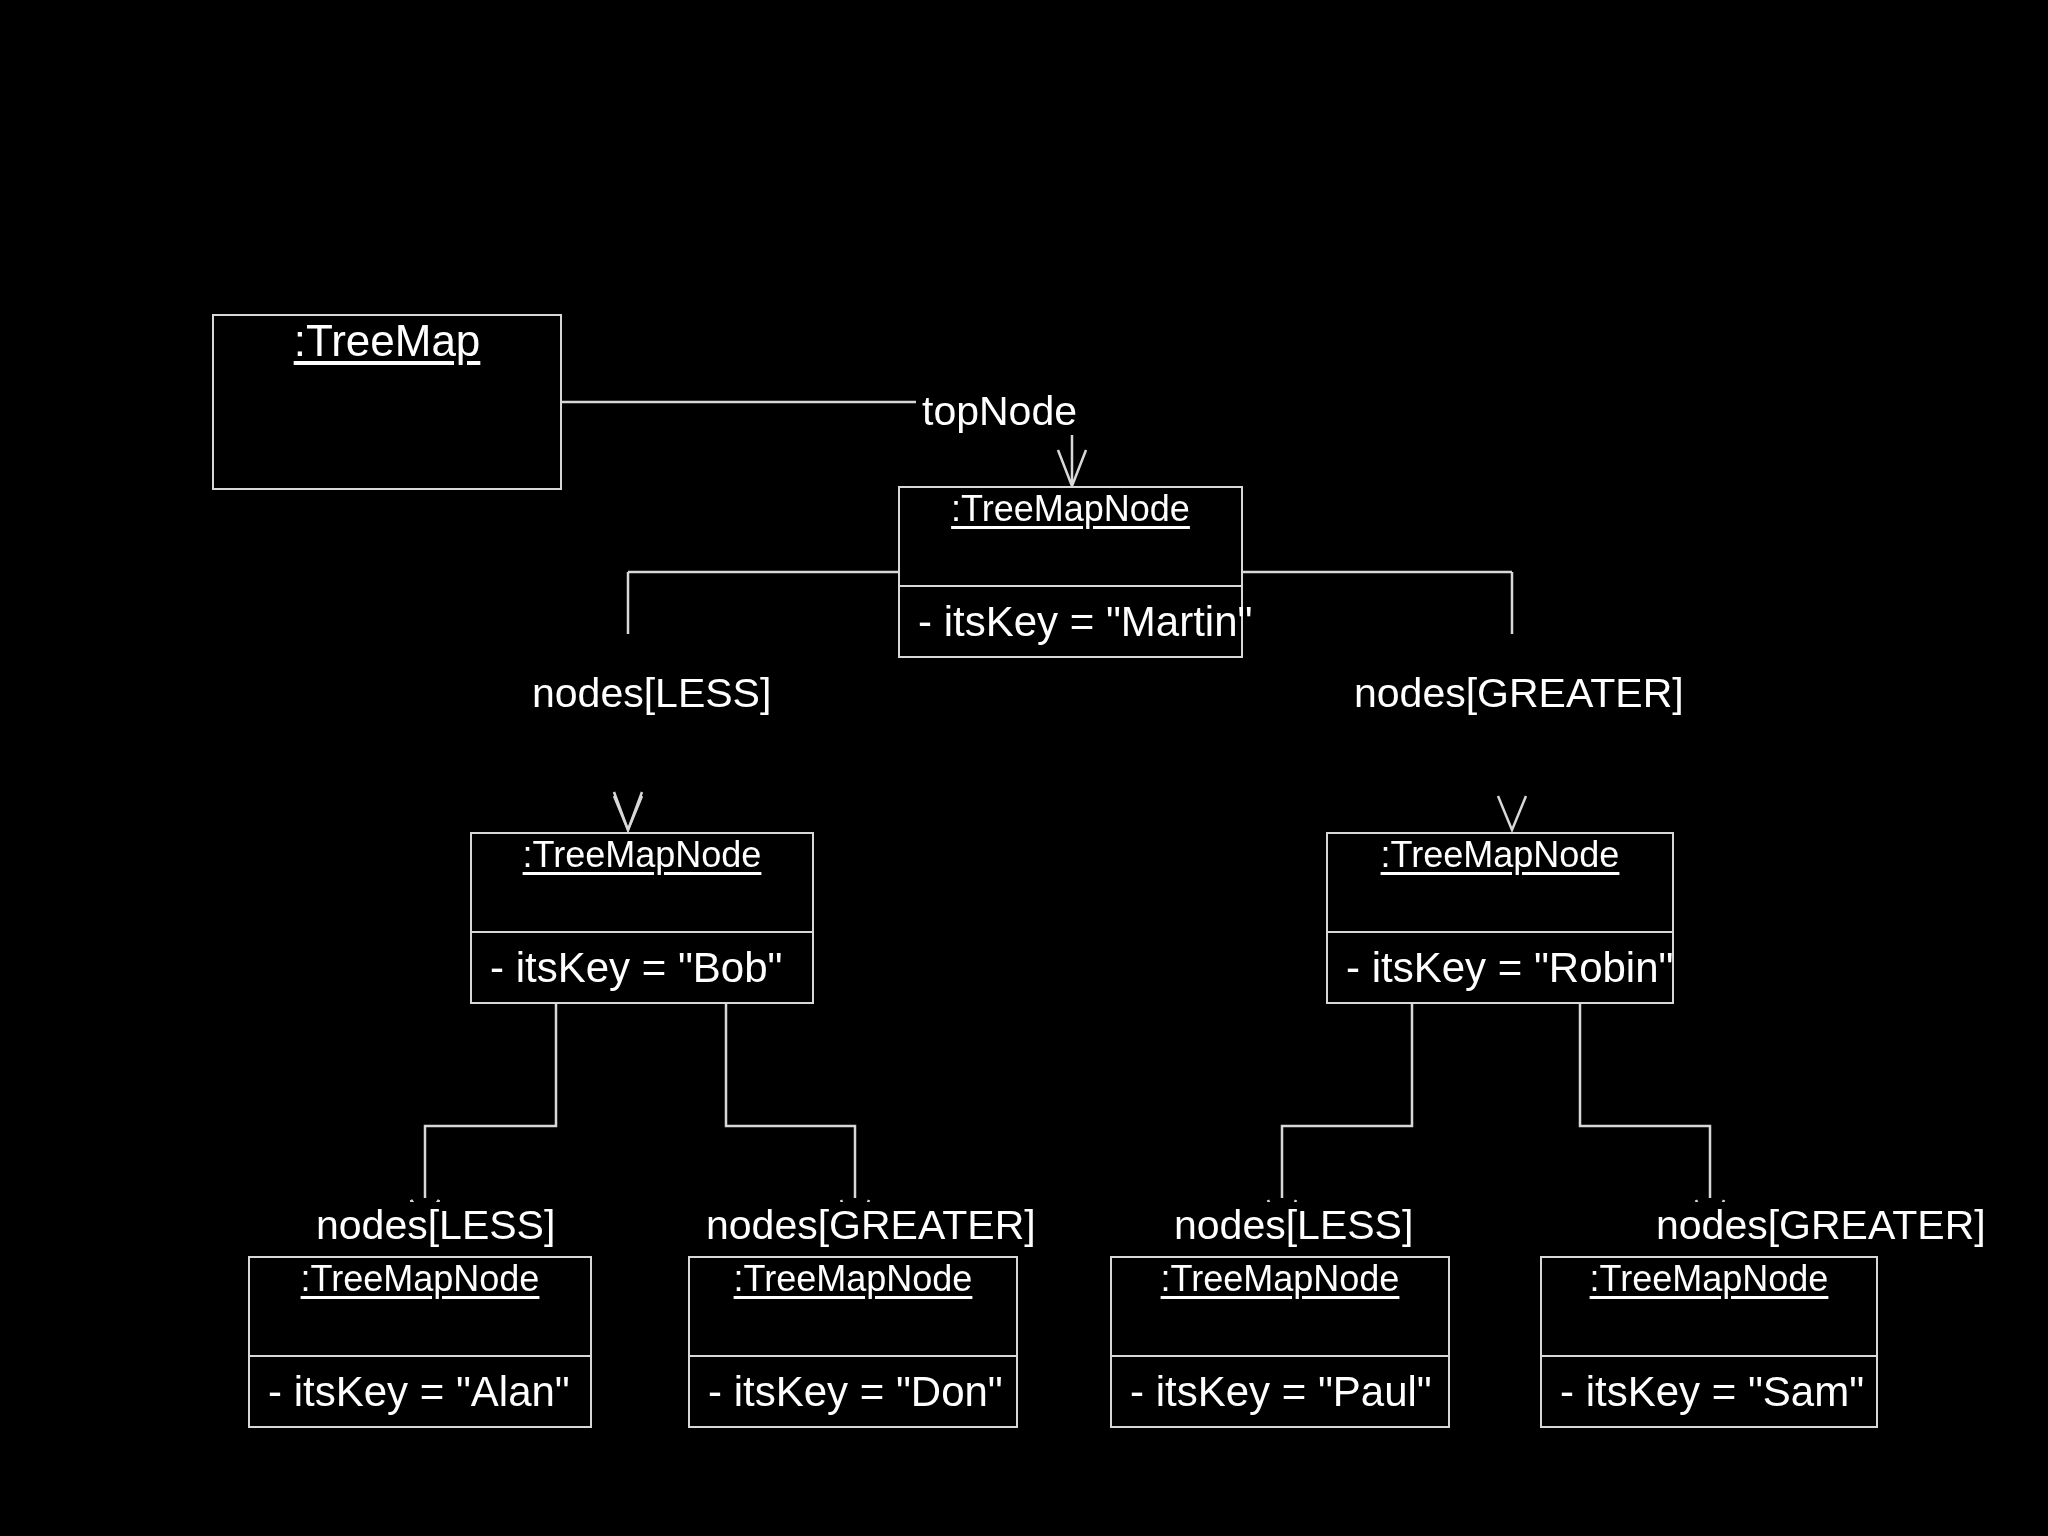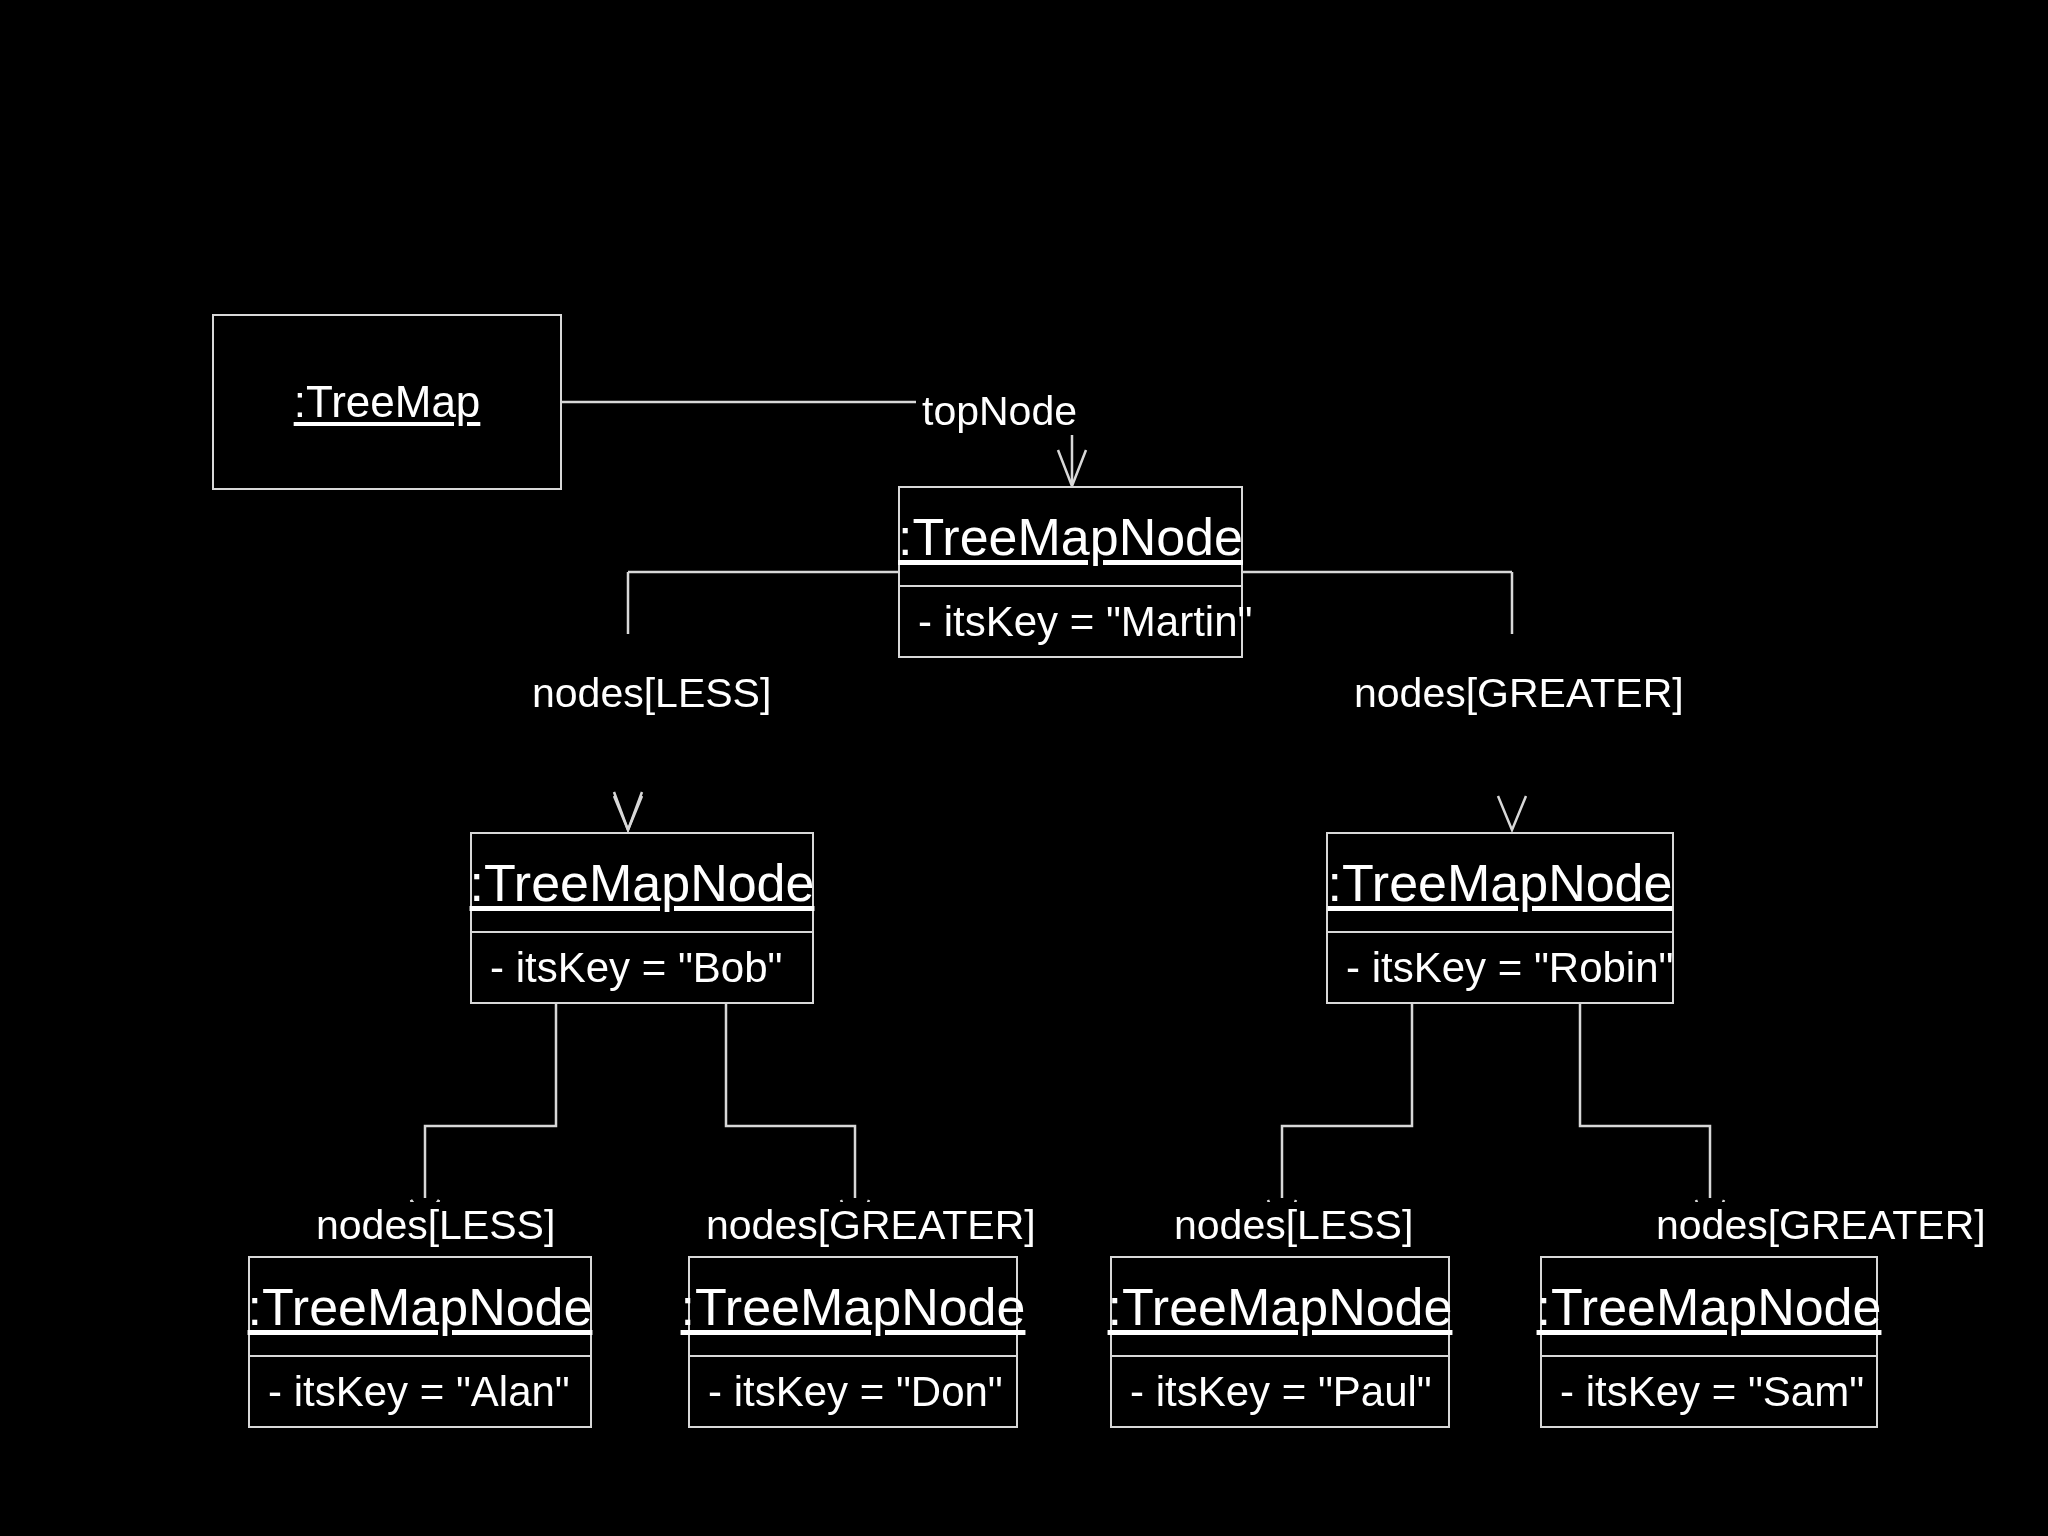--- a/index.html
+++ b/index.html
@@ -57,21 +57,21 @@
   
   .uml-box {
     position: absolute;
     border: 2px solid #d8d8d8;
     background: #000000;
     box-sizing: border-box;
     z-index: 5;
   }
   .uml-title {
     display: flex;
-    align-items: center;
+    align-items: flex-start;
     justify-content: center;
     width: 100%;
     box-sizing: border-box;
     color: #ffffff;
     white-space: nowrap;
   }
   .uml-title span {
     text-decoration: underline;
     text-underline-offset: 5px;
   }
@@ -92,21 +92,21 @@
     width: 350px;
     height: 176px;
   }
   #box-treemap .uml-title {
     height: 100%;
     font-size: 44px;
     justify-content: center;
   }
 
   
-  .node-box .uml-title { height: 58%; font-size: 52px; }
+  .node-box .uml-title { height: 58%; font-size: 36px; }
   .node-box .uml-attr  { height: 42%; font-size: 42px; }
 
   #box-martin { left: 898px; top: 250px; width: 345px; height: 172px; }
   #box-bob    { left: 470px; top: 596px; width: 344px; height: 172px; }
   #box-robin  { left: 1326px; top: 596px; width: 348px; height: 172px; }
   #box-alan   { left: 248px;  top: 1020px; width: 344px; height: 172px; }
   #box-don    { left: 688px;  top: 1020px; width: 330px; height: 172px; }
   #box-paul   { left: 1110px; top: 1020px; width: 340px; height: 172px; }
   #box-sam    { left: 1540px; top: 1020px; width: 338px; height: 172px; }
 

